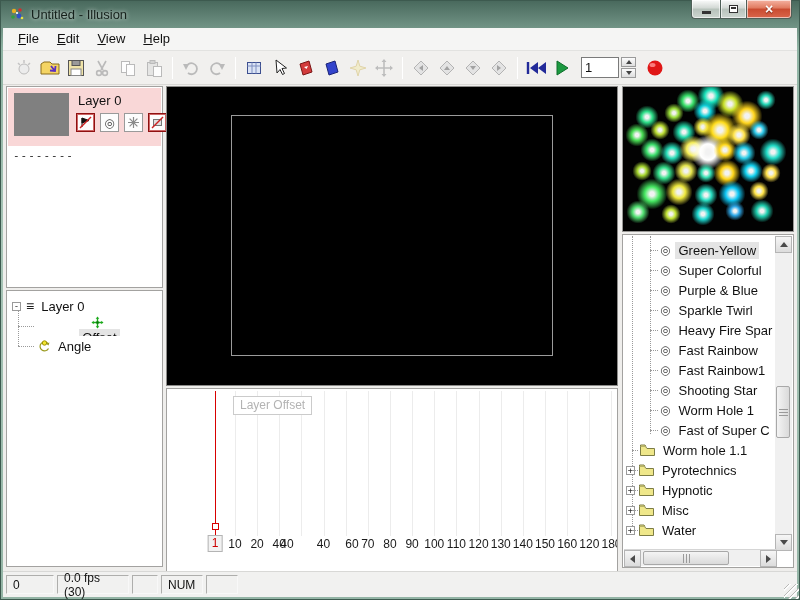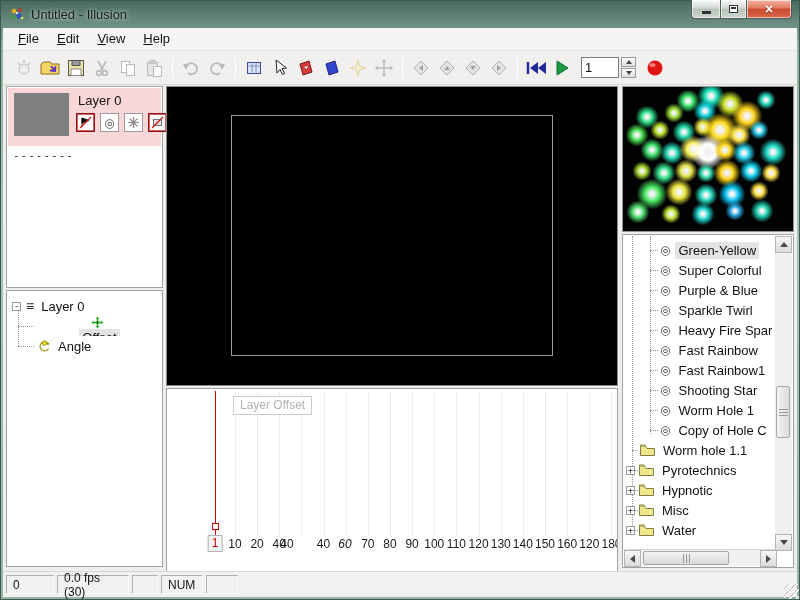--- a/index.html
+++ b/index.html
@@ -383,21 +383,21 @@
     <div id="tl-title">Layer Offset</div>
     <div id="playhead" style="left: 48px;"></div>
     <div id="keyframe-marker" style="left: 45px; top: 134px;"></div>
     <div id="tl-ruler">
         <span class="tick current" style="left: 48px;">1</span>
         <span class="tick" style="left: 67.935px;">10</span>
         <span class="tick" style="left: 90.085px;">20</span>
         <span class="tick" style="left: 112.235px;">40</span>
         <span class="tick" style="left: 120px; text-align: center;">40</span>
         <span class="tick" style="left: 156.535px;">40</span>
-        <span class="tick" style="left: 178px; font-style: italic;">60</span>
+        <span class="tick" style="left: 185px;">60</span>
         <span class="tick" style="left: 200.835px;">70</span>
         <span class="tick" style="left: 222.985px;">80</span>
         <span class="tick" style="left: 245.135px;">90</span>
         <span class="tick" style="left: 267.285px;">100</span>
         <span class="tick" style="left: 289.435px;">110</span>
         <span class="tick" style="left: 311.585px;">120</span>
         <span class="tick" style="left: 333.735px;">130</span>
         <span class="tick" style="left: 355.885px;">140</span>
         <span class="tick" style="left: 378.035px;">150</span>
         <span class="tick" style="left: 400.185px;">160</span>
@@ -522,21 +522,21 @@
           <span class="t-icon" style="margin-right: 5px;">
             <span class="emitter-glyph">◎</span>
           </span>
           <span class="tree-label">Worm Hole 1</span>
         </div>
         <div class="tree-row" style="padding-left: 36px;">
           <span class="stub" style="left: 26px; top: 10px; width: 8px;"></span>
           <span class="t-icon" style="margin-right: 5px;">
             <span class="emitter-glyph">◎</span>
           </span>
-          <span class="tree-label">Copy of Hole C</span>
+          <span class="tree-label">Fast of Super C</span>
         </div>
         <div class="tree-row" style="padding-left: 16px;">
           <span class="stub" style="left: 8px; top: 10px; width: 6px;"></span>
           <span class="t-icon" style="margin-right: 5px;">
             <svg width="15" height="12" viewBox="0 0 15 12">
               <path d="M.5 2.5h5l1.5 2h7.5v7H.5z" fill="#efe78a" stroke="#7d7d45"></path>
               <path d="M.5 2.5V1h4.5l1 1.5" fill="#efe78a" stroke="#7d7d45"></path>
             </svg>
           </span>
           <span class="tree-label">Worm hole 1.1</span>

